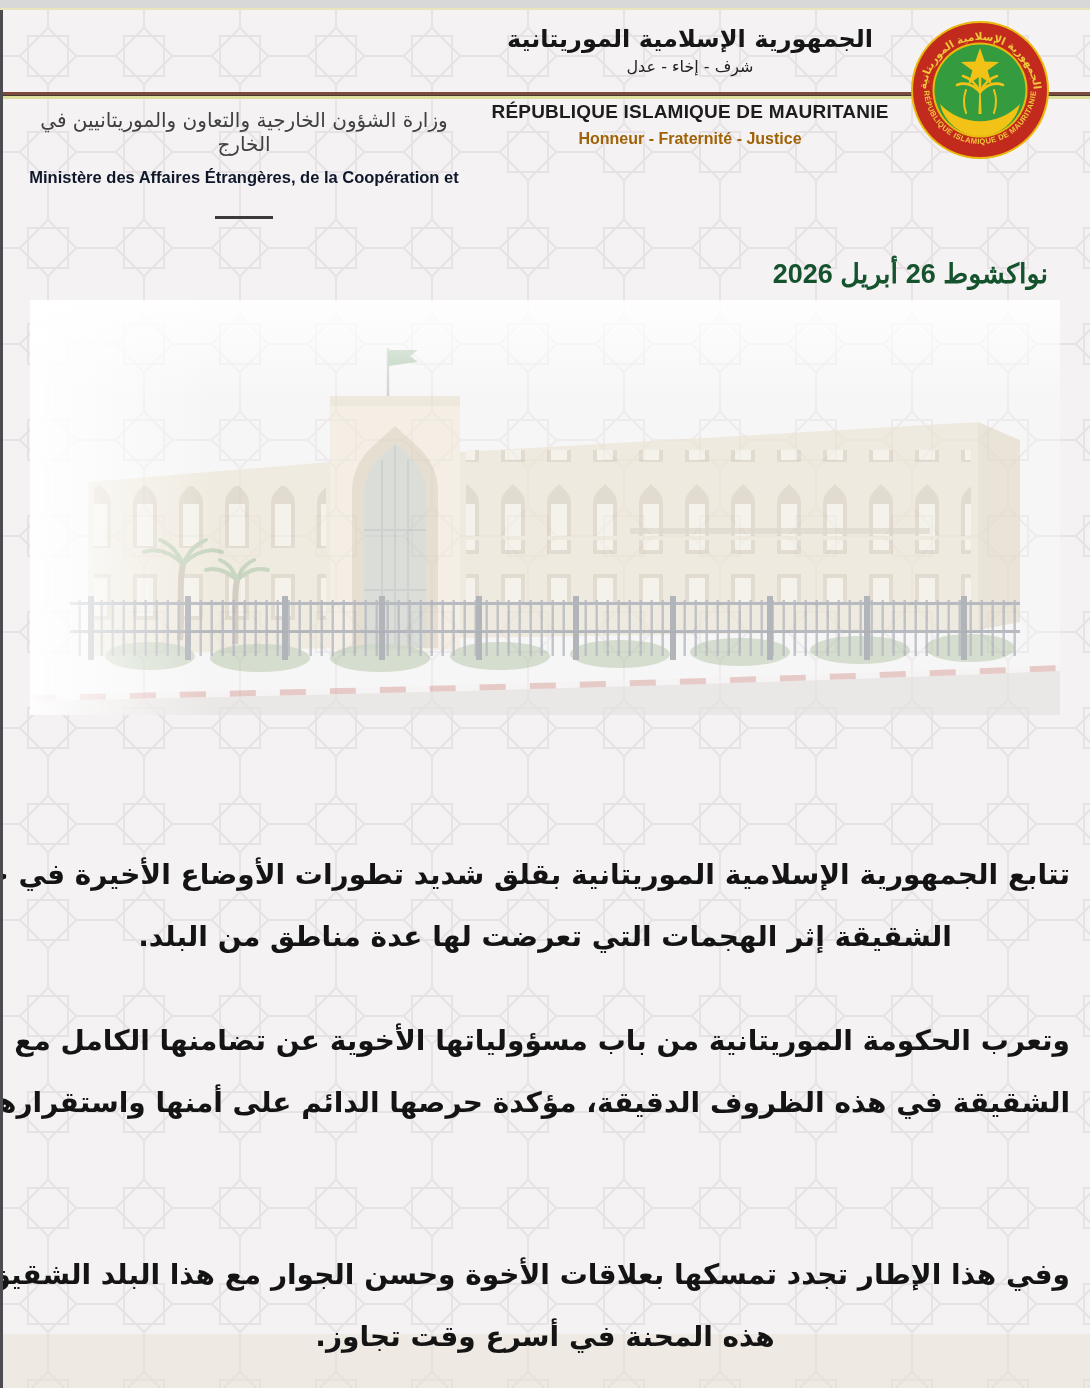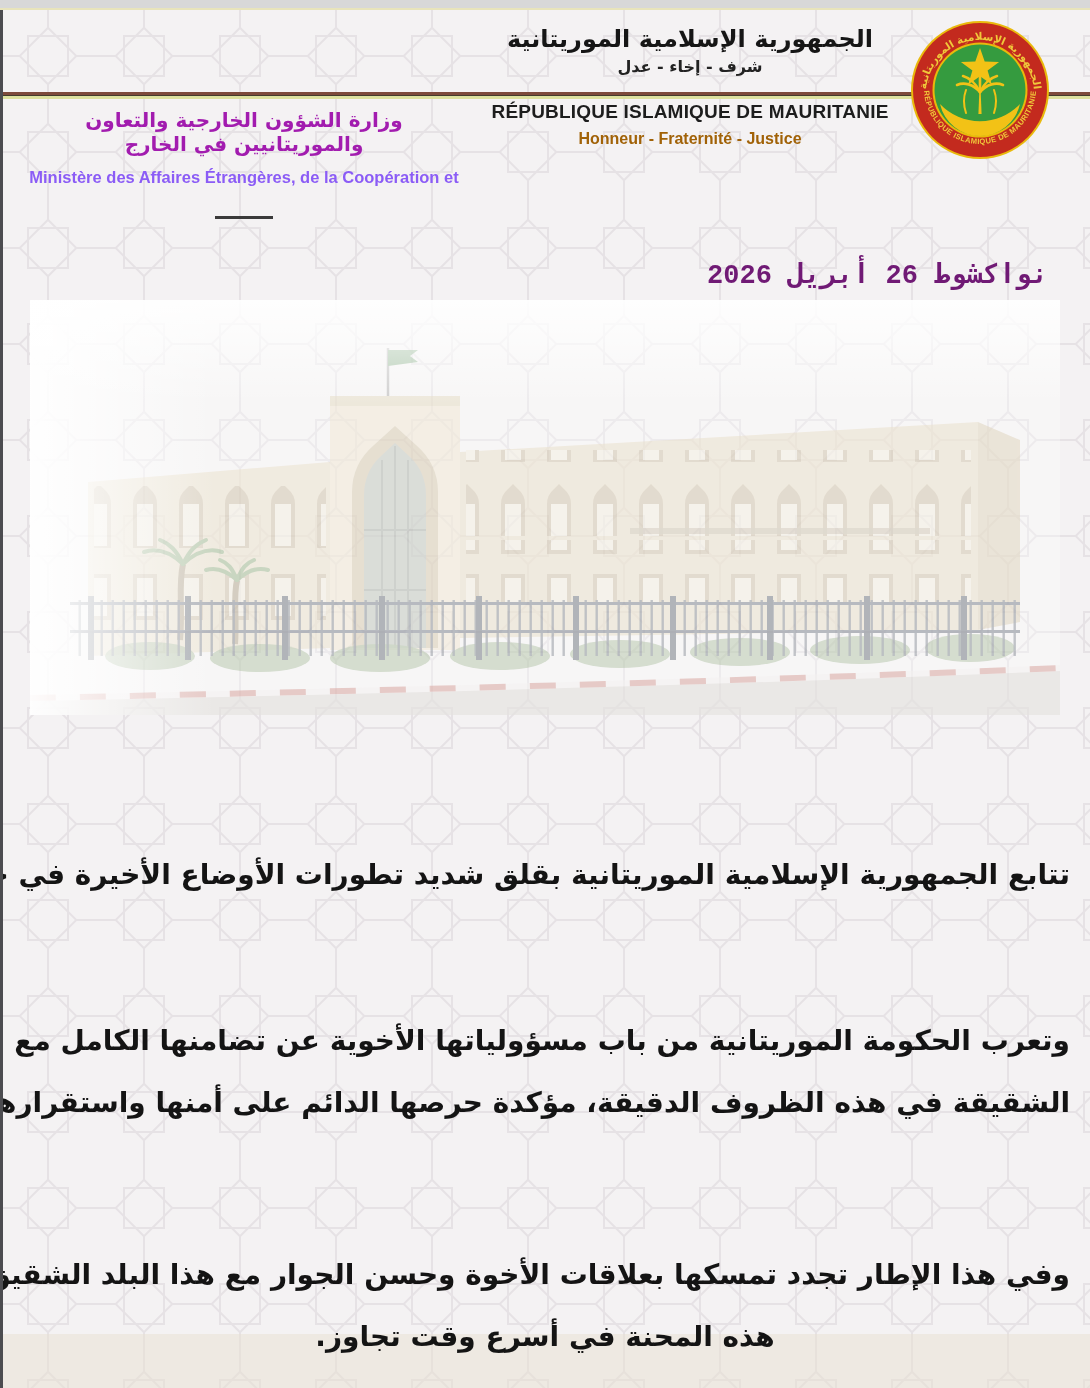--- a/index.html
+++ b/index.html
@@ -24,44 +24,44 @@
   .center-head{
     position:absolute;left:440px;top:16px;width:500px;
     text-align:center;z-index:2;
   }
   .nat-title-ar{
     font-family:"DejaVu Sans",sans-serif;
     font-weight:bold;font-size:24px;line-height:1.25;direction:rtl;color:#161616;
   }
   .nat-motto-ar{
     font-family:"DejaVu Sans",sans-serif;
-    font-weight:bold;font-size:16px;margin-top:3px;direction:rtl;color:#222;
+    font-weight:normal;font-size:16px;margin-top:3px;direction:rtl;color:#222;
   }
   .center-head-fr{
     position:absolute;left:430px;top:93px;width:520px;text-align:center;z-index:2;
   }
   .nat-title-fr{font-weight:bold;font-size:19px;letter-spacing:.2px;color:#1d1d1d;}
   .nat-motto-fr{font-weight:bold;font-size:16px;margin-top:7px;color:#a16207;}
 
   .ministry-block{
     position:absolute;left:18px;top:100px;width:452px;text-align:center;z-index:2;
   }
   .ministry-ar{
     font-family:"DejaVu Sans",sans-serif;
-    font-weight:bold;font-size:20px;direction:rtl;color:#a21caf;
-  }
-  .ministry-fr{font-weight:bold;font-size:16.5px;line-height:1.6;margin-top:8px;color:#8b5cf6;}
+    font-weight:normal;font-size:20px;direction:rtl;color:#404040;
+  }
+  .ministry-fr{font-weight:bold;font-size:16.5px;line-height:1.6;margin-top:8px;color:#0f172a;}
   .sep-dash{width:58px;height:3px;background:#3a3a3a;margin:26px auto 0;}
 
   .seal{position:absolute;right:40px;top:12px;width:140px;height:140px;z-index:3;}
 
   .date-line{
     position:absolute;right:42px;top:250px;z-index:2;
-    font-family:Liberation Mono, monospace;
-    font-weight:bold;font-size:27px;direction:rtl;color:#701a75;
+    font-family:Liberation Sans, sans-serif;
+    font-weight:bold;font-size:27px;direction:rtl;color:#14532d;
   }
 
   .building{position:absolute;left:30px;top:292px;width:1030px;height:415px;z-index:1;}
 
   .doc-title{
     position:absolute;left:0;top:710px;width:100%;text-align:center;z-index:2;
     font-family:"DejaVu Sans",sans-serif;
     font-weight:bold;font-size:54px;direction:rtl;color:#141414;
   }
 
@@ -252,20 +252,21 @@
       <path d="M0,398 C300,392 700,382 1030,368" stroke="#c98078" stroke-width="6" fill="none" stroke-dasharray="26 24"></path>
     </g>
     <rect width="1030" height="415" fill="#ffffff" opacity="0.3"></rect>
     <rect width="1030" height="415" fill="url(#fadeL)"></rect>
     <rect width="1030" height="415" fill="url(#fadeT)"></rect>
   </svg>
 
 
   <div class="para para-1">
     <div class="body-line">تتابع الجمهورية الإسلامية الموريتانية بقلق شديد تطورات الأوضاع الأخيرة في جمهورية مالي</div>
+    <div class="body-line">الشقيقة إثر الهجمات التي تعرضت لها عدة مناطق من البلد.</div>
   </div>
 
   <div class="para para-2">
     <div class="body-line">وتعرب الحكومة الموريتانية من باب مسؤولياتها الأخوية عن تضامنها الكامل مع دولة مالي</div>
     <div class="body-line">الشقيقة في هذه الظروف الدقيقة، مؤكدة حرصها الدائم على أمنها واستقرارها وسعيها الدؤوب</div>
   </div>
 
   <div class="para para-3">
     <div class="body-line">وفي هذا الإطار تجدد تمسكها بعلاقات الأخوة وحسن الجوار مع هذا البلد الشقيق، متمنية له تجاوز</div>
     <div class="body-line">هذه المحنة في أسرع وقت تجاوز.</div>

